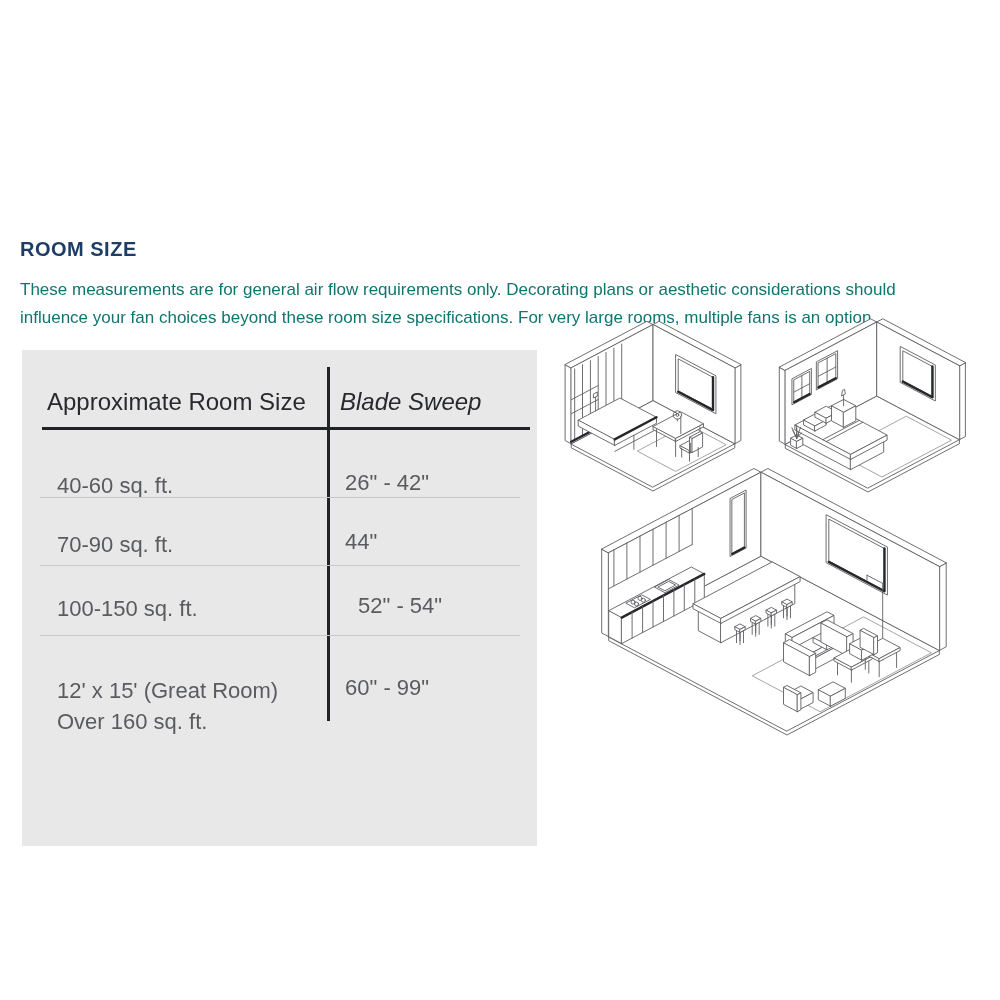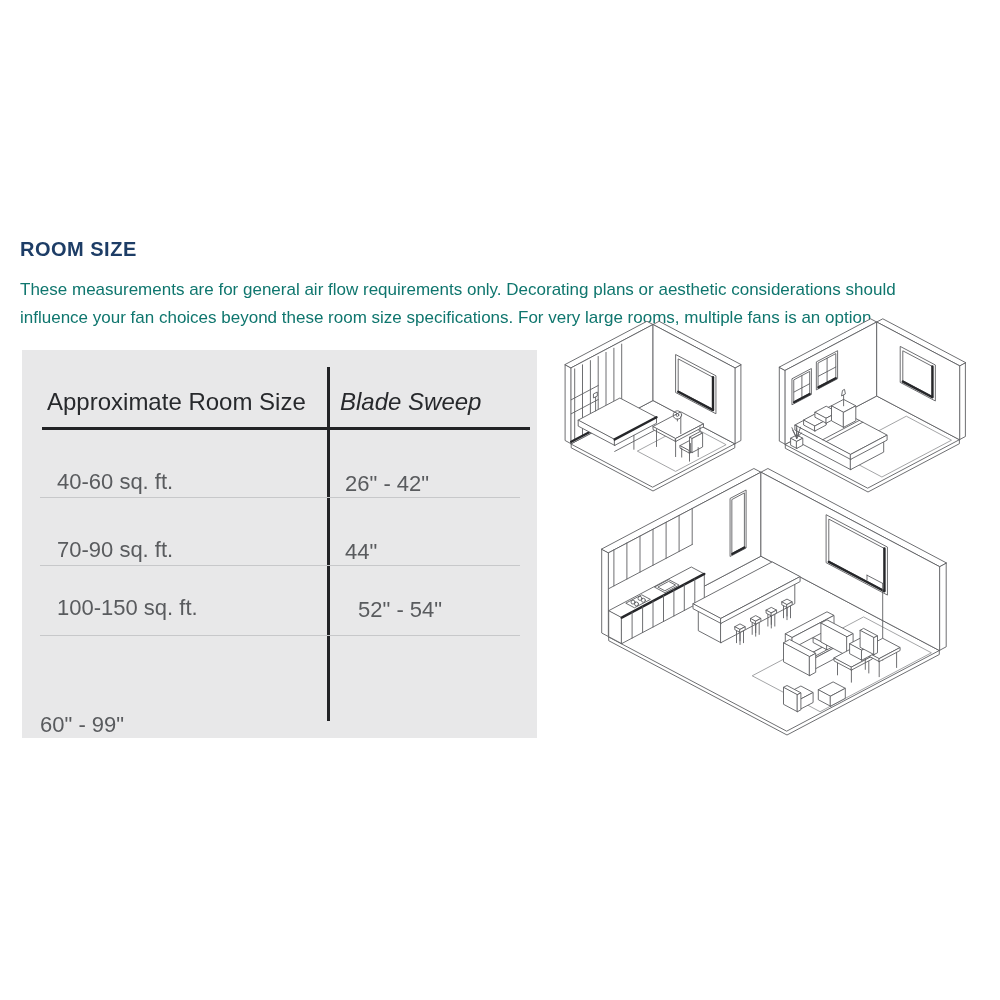--- a/index.html
+++ b/index.html
@@ -2,27 +2,27 @@
 <html><head>
 <meta charset="utf-8">
 <style>
   html,body{margin:0;padding:0;background:#ffffff;}
   .page{position:relative;width:1000px;height:1000px;background:#ffffff;overflow:hidden;
         font-family:"Liberation Sans", sans-serif;}
   .title{position:absolute;left:20px;top:238px;font-size:20px;font-weight:700;
          letter-spacing:.5px;color:#1d3d66;margin:0;}
   .desc{position:absolute;left:20px;top:276px;width:940px;font-size:17px;line-height:28px;
         color:#0f766e;margin:0;}
-  .panel{position:absolute;left:22px;top:350px;width:515px;height:388px;background:#e8e8e9;}
+  .panel{position:absolute;left:22px;top:350px;width:515px;height:496px;background:#e8e8e9;}
   .th{position:absolute;font-size:24px;color:#27292c;font-weight:400;white-space:nowrap;}
   .th1{left:25px;top:38px;}
   .th2{left:318px;top:38px;font-style:italic;}
   .header-underline{position:absolute;left:20px;top:77px;width:488px;height:3px;background:#222326;}
   .col-divider{position:absolute;left:305px;top:17px;width:3px;height:354px;background:#222326;}
-  .t-row{position:absolute;left:0;display:flex;align-items:flex-end;width:515px;}
+  .t-row{position:absolute;left:0;display:flex;align-items:flex-start;width:515px;margin-top:40px;}
   .t-cell1{width:305px;padding-left:35px;box-sizing:border-box;font-size:22px;color:#595b5e;line-height:31px;}
   .t-cell2{padding-left:18px;font-size:22px;color:#595b5e;}
   .row-divider{position:absolute;left:18px;width:480px;height:1px;background:#c7c8ca;}
   .rooms-svg{position:absolute;left:550px;top:318px;}
   .ln{fill:#ffffff;stroke:#5d5f62;stroke-width:0.9;stroke-linejoin:round;stroke-linecap:round;}
   .nf{fill:none;stroke:#5d5f62;stroke-width:0.9;stroke-linejoin:round;stroke-linecap:round;}
   .thk{fill:none;stroke:#26272a;stroke-width:2.4;stroke-linecap:round;}
   .rug{fill:#ffffff;stroke:#9a9b9d;stroke-width:0.9;stroke-linejoin:round;}
 </style>
 </head>
@@ -40,35 +40,39 @@
     <div class="header-underline"></div>
     <div class="col-divider"></div>
     <div id="rows">
         <div class="t-row" style="top: 80px; height: 67px;">
           <div class="t-cell1">
             <div>40-60 sq. ft.</div>
           </div>
           <div class="t-cell2">26" - 42"</div>
         </div>
         <div class="row-divider" style="top: 147px;"></div>
-        <div class="t-row" style="top: 147px; height: 68px;">
+        <div class="t-row" style="top: 139px; height: 68px;">
           <div class="t-cell1">
             <div>70-90 sq. ft.</div>
           </div>
           <div class="t-cell2">44"</div>
         </div>
         <div class="row-divider" style="top: 215px;"></div>
         <div class="t-row" style="top: 203px; height: 70px; gap: 13px;">
           <div class="t-cell1">
             <div>100-150 sq. ft.</div>
           </div>
           <div class="t-cell2">52" - 54"</div>
         </div>
         <div class="row-divider" style="top: 285px;"></div>
         <div class="t-row" style="top: 285px; height: 103px;">
+          <div class="t-cell1">
+            <div>12' x 15' (Great Room)</div>
+            <div>Over 160 sq. ft.</div>
+          </div>
           <div class="t-cell2">60" - 99"</div>
         </div>
       </div>
   </div>
 
   <svg id="rooms" class="rooms-svg" width="435" height="460" viewBox="0 0 435 460">
       <g>
         <polygon class="ln" points="103,169 184.8,125.8 103,82.5 21.2,125.8"></polygon>
         <polyline class="nf" points="21.2,125.8 21.2,129.8 103,173 184.8,129.8 184.8,125.8"></polyline>
         <polygon class="ln" points="21.2,125.8 15.1,122.5 15.1,46.5 21.2,49.8"></polygon>

